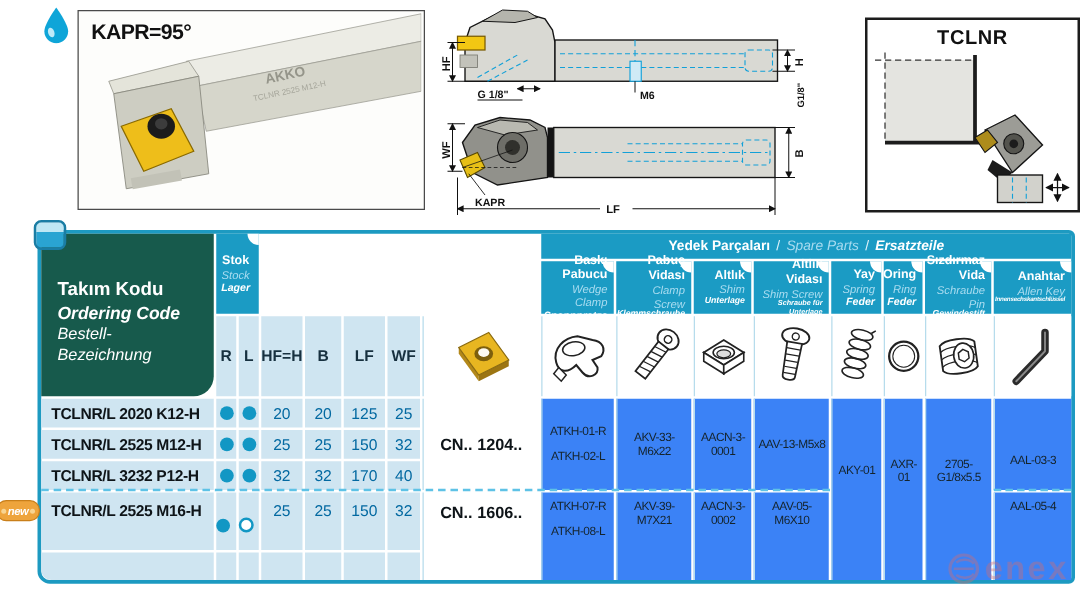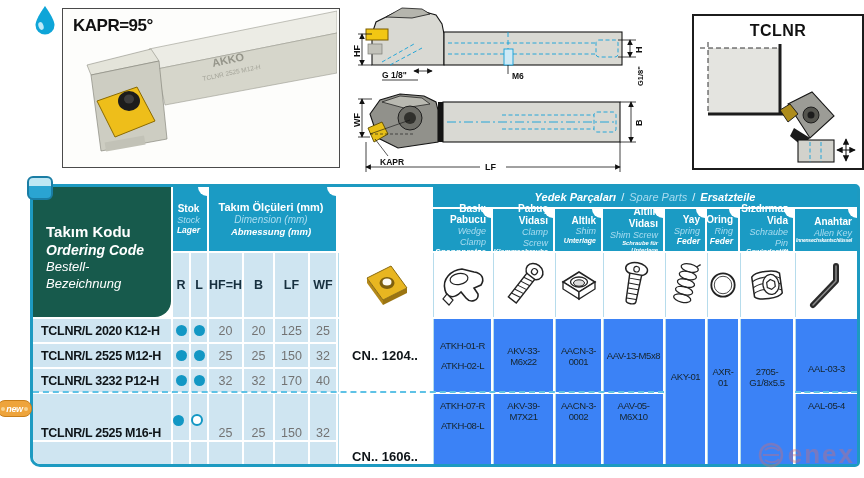--- a/index.html
+++ b/index.html
@@ -27,21 +27,21 @@
             grid-template-rows:20px 42px 64px 23px 23px 23px 46px auto;gap:2px;}
   .cell{position:relative;box-sizing:border-box;}
   .teal{background:#1b9bc4;}
   .green{background:#175a4c;border-top-left-radius:11px;border-bottom-right-radius:16px;
          color:#fff;padding:36px 8px 0 13px;line-height:1.25;}
   .ob-tr{font-size:15px;font-weight:bold;}
   .ob-en{font-size:14px;font-weight:bold;font-style:italic;}
   .ob-de{font-size:13px;font-style:italic;}
 
   .band{display:flex;align-items:center;justify-content:center;font-size:11px;color:#fff;}
-  .band .b-tr{font-weight:bold;font-style:italic;}
+  .band .b-tr{font-weight:bold;}
   .band .b-en{font-style:italic;color:#a9dcf0;}
   .band .b-de{font-weight:bold;font-style:italic;}
   .band .b-sep{margin:0 5px;color:#dff2fa;}
 
   .hdr{color:#fff;display:flex;flex-direction:column;justify-content:center;
        line-height:1.18;padding:2px 5px 2px 2px;}
   .hdr.right{align-items:flex-end;text-align:right;}
   .hdr.center{align-items:center;text-align:center;}
   .hdr .h-tr{font-weight:bold;font-size:10px;}
   .hdr .h-en{font-style:italic;color:#a9dcf0;font-size:9px;}
@@ -54,35 +54,35 @@
   .fs5 .h-de{font-size:5px;letter-spacing:-0.2px;}
   .notch::after{content:"";position:absolute;top:0;right:0;width:9px;height:9px;
                 background:#fff;border-bottom-left-radius:10px;}
 
   .pale{background:#cfe5f1;}
   .sub{display:flex;align-items:center;justify-content:center;font-weight:bold;
        font-size:12.5px;color:#17303f;}
   .codecell{display:flex;align-items:center;padding-left:8px;font-weight:bold;
             font-size:12.5px;letter-spacing:-0.3px;color:#0e1418;background:#cfe5f1;}
   .num{display:flex;align-items:center;justify-content:center;font-size:12.5px;
-       color:#737373;background:#cfe5f1;}
+       color:#0369a1;background:#cfe5f1;}
   .dotcell{display:flex;align-items:center;justify-content:center;background:#cfe5f1;}
   .dot{width:11px;height:11px;border-radius:50%;}
   .dot.filled{background:#1297c4;}
   .dot.open{width:8px;height:8px;background:#fff;border:2px solid #1297c4;}
 
   .sparecell{background:#3b82f6;border-left:1px solid #b6dcec;display:flex;
              flex-direction:column;align-items:center;justify-content:center;gap:9px;
              font-size:9.5px;letter-spacing:-0.4px;color:#15242c;text-align:center;}
   .cncell{background:#fff;border-left:1px solid #b6dcec;display:flex;align-items:center;
           justify-content:center;font-weight:bold;font-size:13px;color:#0e1418;}
   .iconcell{background:#fff;border-left:1px solid #b6dcec;display:flex;
             align-items:center;justify-content:center;}
   .vtop{justify-content:flex-start !important;padding-top:6px;}
-  .vtop2{align-items:flex-end;padding-top:8px;}
+  .vtop2{align-items:flex-start;padding-top:8px;}
   .key1{padding-top:26px;}
   .mid-span{padding-bottom:30px;}
   .blr{border-bottom-left-radius:8px;}
 
   .dash-line{position:absolute;height:0;border-top:2px dashed #5ec2e6;}
   .dash-a{left:0;top:204px;width:631px;}
   .dash-b{left:762px;top:204px;width:62px;}
 
   .new-badge{position:absolute;left:-36px;top:6px;width:33px;height:15px;border-radius:8px;
              background:#eea43c;border:1px solid #c97f1a;color:#fff;font-size:9px;
@@ -243,25 +243,20 @@
         <span class="h-tr">Stok</span>
         <span class="h-en">Stock</span>
         <span class="h-de">Lager</span>
       </div>
 
       <div class="cell green" style="grid-area:1/1/4/2">
         <div class="ob-tr">Takım Kodu</div>
         <div class="ob-en">Ordering Code</div>
         <div class="ob-de">Bestell-Bezeichnung</div>
       </div>
-      <div class="cell teal hdr center big notch" style="grid-area:1/4/3/8">
-        <span class="h-tr">Takım Ölçüleri (mm)</span>
-        <span class="h-en">Dimension (mm)</span>
-        <span class="h-de">Abmessung (mm)</span>
-      </div>
 
       <div class="cell teal band" style="grid-area:1/9/2/17">
         <span class="b-tr">Yedek Parçaları</span>
         <span class="b-sep">/</span>
         <span class="b-en">Spare Parts</span>
         <span class="b-sep">/</span>
         <span class="b-de">Ersatzteile</span>
       </div>
 
       <div class="cell teal hdr right notch" style="grid-area:2/9/3/10">

